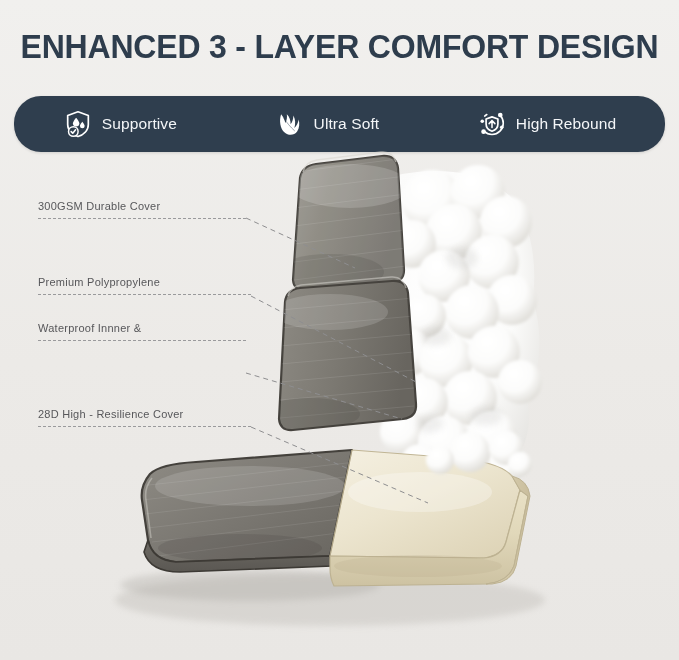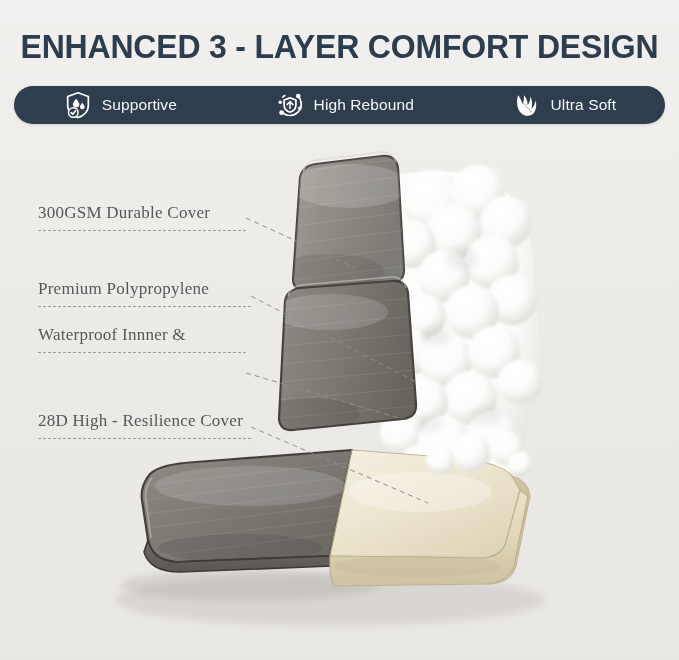--- a/index.html
+++ b/index.html
@@ -22,40 +22,40 @@
     font-size:33px; font-weight:bold;
     letter-spacing:-0.2px;
     color:#2e3d4d;
     font-family:"Liberation Sans Narrow","Liberation Sans",sans-serif;
     transform:scaleX(0.97); transform-origin:center;
     white-space:nowrap;
   }
 
   
   #badgebar {
-    position:absolute; left:14px; top:86px;
-    width:651px; height:38px;
+    position:absolute; left:14px; top:96px;
+    width:651px; height:56px;
     background:#2f3e4e;
     border-radius:27px;
     display:flex; align-items:center; justify-content:space-around;
     box-shadow:0 1px 3px rgba(0,0,0,.13);
   }
   .badge { display:flex; align-items:center; gap:9px; }
   .badge .bicon { width:30px; height:30px; display:block; flex:0 0 auto; }
   .badge .blabel {
     color:#f4f6f8; font-size:15.5px; font-weight:500;
     letter-spacing:.1px; white-space:nowrap;
   }
 
   
   .callout { position:absolute; left:38px; }
   .ctext {
-    font-size:17px; color:#57575a; line-height:1.95;
+    font-size:11px; color:#57575a; line-height:1.95;
     letter-spacing:.25px; white-space:nowrap;
-    font-family:Liberation Serif, serif;
+    font-family:Liberation Sans, sans-serif;
   }
   .cline {
     margin-top:1px;
     border-top:1px dashed #9a9a9c;
     height:0;
   }
   #c1 { top:196px; }  #c1 .cline { width:208px; }
   #c2 { top:241px;margin-top:31px; }  #c2 .cline { width:213px; }
   #c3 { top:318px; }  #c3 .cline { width:208px; }
   #c4 { top:404px; }  #c4 .cline { width:213px; }
@@ -77,47 +77,47 @@
 
     <div class="badge">
       <svg class="bicon" viewBox="0 0 32 32">
         <path d="M16 3 L27 7 V16.5 C27 23 21.8 27.6 16 29.4 C10.2 27.6 5 23 5 16.5 V7 Z" fill="none" stroke="#ffffff" stroke-width="1.8" stroke-linejoin="round"></path>
         <path d="M14 9.2 C14 9.2 10.6 13 10.6 15.3 a3.4 3.4 0 0 0 6.8 0 C17.4 13 14 9.2 14 9.2 Z" fill="#ffffff"></path>
         <path d="M20.6 13.6 C20.6 13.6 18.1 16.4 18.1 18.1 a2.5 2.5 0 0 0 5 0 C23.1 16.4 20.6 13.6 20.6 13.6 Z" fill="#ffffff"></path>
         <circle cx="11" cy="24" r="5.1" fill="#2f3e4e" stroke="#ffffff" stroke-width="1.6"></circle>
         <path d="M8.7 24.1 L10.4 25.8 L13.4 22.2" fill="none" stroke="#ffffff" stroke-width="1.7" stroke-linecap="round" stroke-linejoin="round"></path>
       </svg>
       <span class="blabel">Supportive</span>
+    </div>
+
+    <div class="badge">
+      <svg class="bicon" viewBox="0 0 32 32">
+        <path d="M6.5 5.5 C4.3 12.5 5.4 20.6 10.3 25.1 C14.4 28.9 20.6 28.2 23.6 24.1
+                 C26.1 20.6 26.4 15.4 25.2 11.3 C24.6 14.9 23.2 18.2 20.6 20.3
+                 C22.1 15.8 21.8 10.6 19.6 6.8 C19.6 10.3 18.6 13.7 16.6 16.3
+                 C16.8 12.3 15.4 8.3 12.6 5.6 C13.1 8.8 12.6 12.1 11.1 14.9
+                 C10.3 11.4 8.8 8.1 6.5 5.5 Z" fill="#ffffff"></path>
+        <path d="M9.2 9.6 C12.6 14.6 16.4 19.2 20.8 23.2" fill="none" stroke="#2f3e4e" stroke-width="0.9" stroke-linecap="round" opacity="0.55"></path>
+      </svg>
+      <span class="blabel">Ultra Soft</span>
     </div>
 
     <div class="badge">
       <svg class="bicon" viewBox="0 0 32 32">
         <path d="M24.5 6.6 a12 12 0 1 1 -17 17" fill="none" stroke="#ffffff" stroke-width="1.7" stroke-linecap="round"></path>
         <path d="M8.2 7.5 a12 12 0 0 1 2.3 -1.6" fill="none" stroke="#ffffff" stroke-width="1.7" stroke-linecap="round"></path>
         <path d="M16 8.4 L22.3 10.7 V16 C22.3 19.9 19.4 22.6 16 23.7
                  C12.6 22.6 9.7 19.9 9.7 16 V10.7 Z" fill="none" stroke="#ffffff" stroke-width="1.8" stroke-linejoin="round"></path>
         <path d="M16 12.2 L16 19.6 M12.9 15.6 L16 12.2 L19.1 15.6" fill="none" stroke="#ffffff" stroke-width="1.6" stroke-linecap="round" stroke-linejoin="round"></path>
         <circle cx="24.8" cy="6.4" r="2.5" fill="#ffffff"></circle>
         <circle cx="7.0" cy="24.2" r="2.5" fill="#ffffff"></circle>
         <circle cx="5.6" cy="13.0" r="1.9" fill="#ffffff"></circle>
         <circle cx="26.4" cy="19.4" r="1.9" fill="#ffffff"></circle>
       </svg>
       <span class="blabel">High Rebound</span>
-    </div>
-
-    <div class="badge">
-      <svg class="bicon" viewBox="0 0 32 32">
-        <path d="M6.5 5.5 C4.3 12.5 5.4 20.6 10.3 25.1 C14.4 28.9 20.6 28.2 23.6 24.1
-                 C26.1 20.6 26.4 15.4 25.2 11.3 C24.6 14.9 23.2 18.2 20.6 20.3
-                 C22.1 15.8 21.8 10.6 19.6 6.8 C19.6 10.3 18.6 13.7 16.6 16.3
-                 C16.8 12.3 15.4 8.3 12.6 5.6 C13.1 8.8 12.6 12.1 11.1 14.9
-                 C10.3 11.4 8.8 8.1 6.5 5.5 Z" fill="#ffffff"></path>
-        <path d="M9.2 9.6 C12.6 14.6 16.4 19.2 20.8 23.2" fill="none" stroke="#2f3e4e" stroke-width="0.9" stroke-linecap="round" opacity="0.55"></path>
-      </svg>
-      <span class="blabel">Ultra Soft</span>
     </div>
   </div>
 
   <svg id="product" viewBox="0 0 679 660">
     <defs>
       <linearGradient id="gFabA" x1="0" y1="0" x2="1" y2="0.3">
         <stop offset="0" stop-color="#96938c"></stop>
         <stop offset="0.35" stop-color="#858279"></stop>
         <stop offset="1" stop-color="#6f6c66"></stop>
       </linearGradient>

